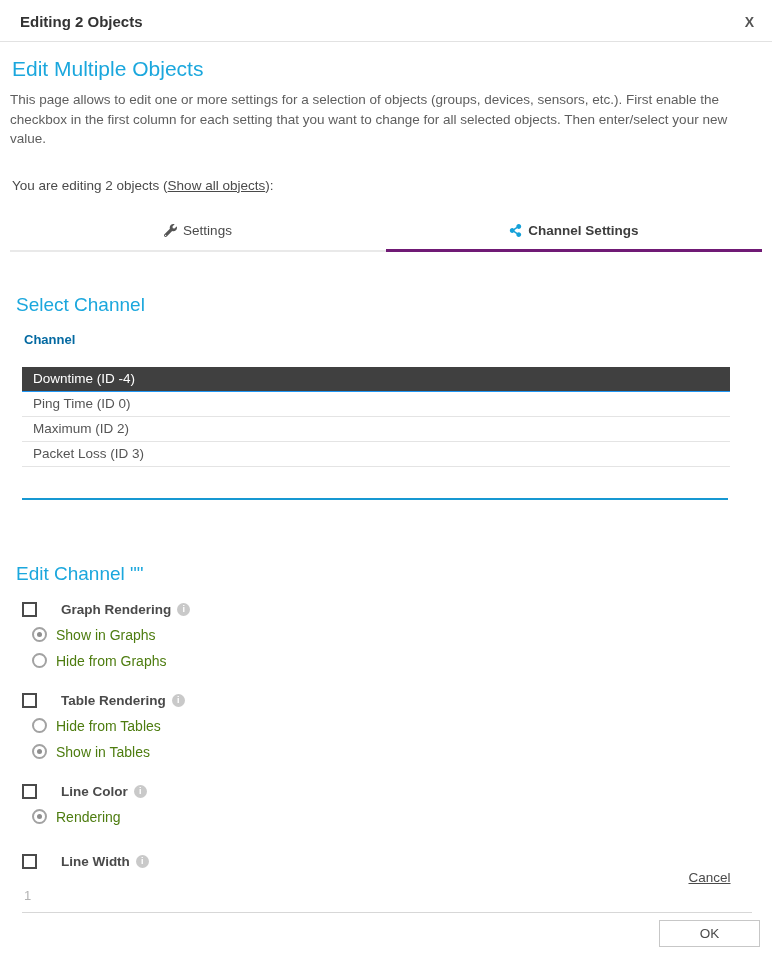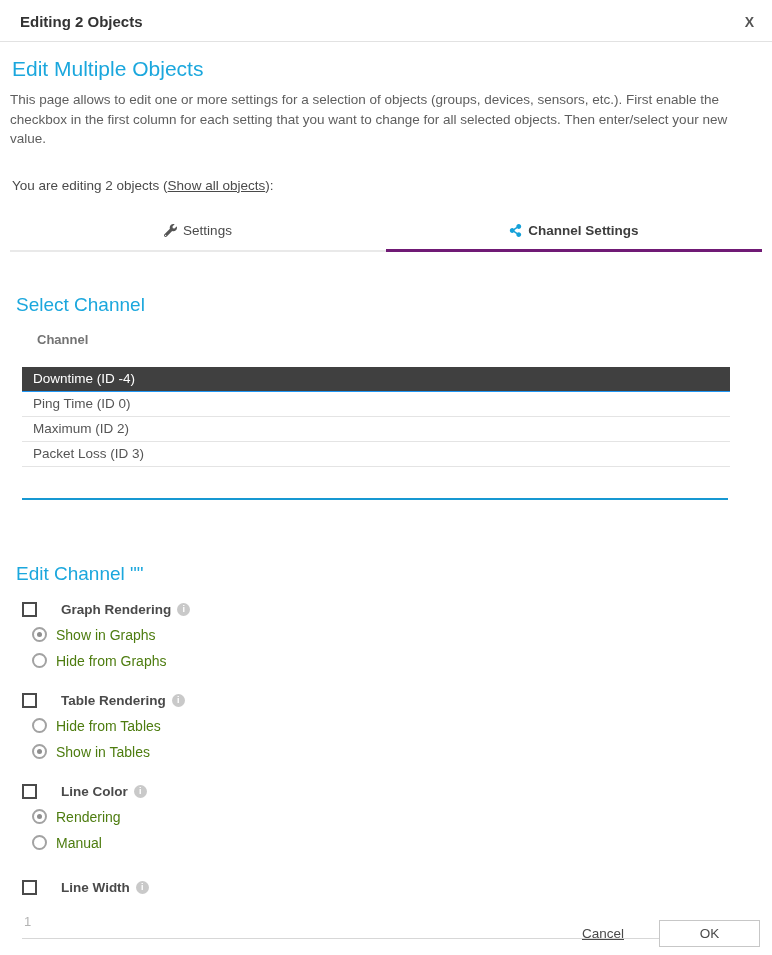--- a/index.html
+++ b/index.html
@@ -24,21 +24,21 @@
   
   .tabs { display:flex; margin-top:23px; }
   .tab { flex:1; text-align:center; padding:7px 0 9px; border-bottom:2px solid #e9e9e9;
          font-size:13.5px; color:#4a4a4a; cursor:pointer; }
   .tab .tab-inner { display:inline-flex; align-items:center; gap:6px; }
   .tab.active { border-bottom:3px solid #701a75; font-weight:700; color:#3d3d3d; }
   .tab svg { display:block; }
 
   h2.blue-heading { color:#1ba7dd; font-size:19px; font-weight:400; margin:42px 0 0 6px; }
 
-  .col-header { font-weight:700; font-size:13px; color:#737373; margin:16px 0 0 27px; }
+  .col-header { font-weight:700; font-size:13px; color:#0369a1; margin:16px 0 0 14px; }
 
   .channel-list { margin:20px 32px 0 12px; }
   .channel-row { padding:4px 11px 5px; font-size:13.5px; color:#555;
                  border-bottom:1px solid #e4e4e4; cursor:pointer; }
   .channel-row.selected { background:#404040; color:#fff; border-bottom-color:#2096f3; }
 
   .section-hr { border:none; border-top:2px solid #1798d2; margin:31px 34px 0 12px; }
 
   h2.edit-heading { color:#1ba7dd; font-size:19px; font-weight:400; margin:63px 0 4px 6px; }
 
@@ -55,21 +55,21 @@
   .radio { width:15px; height:15px; border:2px solid #a2a2a2; border-radius:50%;
            margin-right:9px; position:relative; background:#fff; flex:0 0 auto; }
   .radio.selected::after { content:""; position:absolute; left:3px; top:3px; right:3px;
            bottom:3px; background:#8e8e8e; border-radius:50%; }
 
   .line-input { display:block; width:730px; margin:16px 0 0 12px; border:none;
                 border-bottom:1px solid #d7d7d7; outline:none; color:#b3b3b3;
                 font-size:13px; padding:3px 2px 9px; font-family:inherit; background:#fff; }
 
   .footer { position:absolute; right:12px; bottom:8px; display:flex;
-            align-items:center; gap:35px; }
+            align-items:center; gap:35px;flex-direction:column; }
   .cancel-link { color:#4a4a4a; font-size:13.5px; text-decoration:underline; cursor:pointer; }
   .ok-button { width:101px; height:27px; background:#fff; border:1px solid #c7c7c7;
                font-size:13.5px; color:#4a4a4a; font-family:inherit; cursor:pointer; }
 </style>
 </head>
 <body>
 
 <div class="dialog">
 
   <div class="titlebar">
@@ -156,24 +156,20 @@
     <div class="group" style="margin-top:24px;">
       <div class="group-head">
         <span class="checkbox"></span>
         <span class="group-label">Line Color</span>
         <span class="info-icon">i</span>
       </div>
       <div class="option">
         <span class="radio selected"></span>
         <span>Rendering</span>
       </div>
-      <div class="option">
-        <span class="radio"></span>
-        <span>Manual</span>
-      </div>
     </div>
 
     <div class="group" style="margin-top:29px;">
       <div class="group-head">
         <span class="checkbox"></span>
         <span class="group-label">Line Width</span>
         <span class="info-icon">i</span>
       </div>
       <input class="line-input" type="text" value="1" style="">
     </div>

